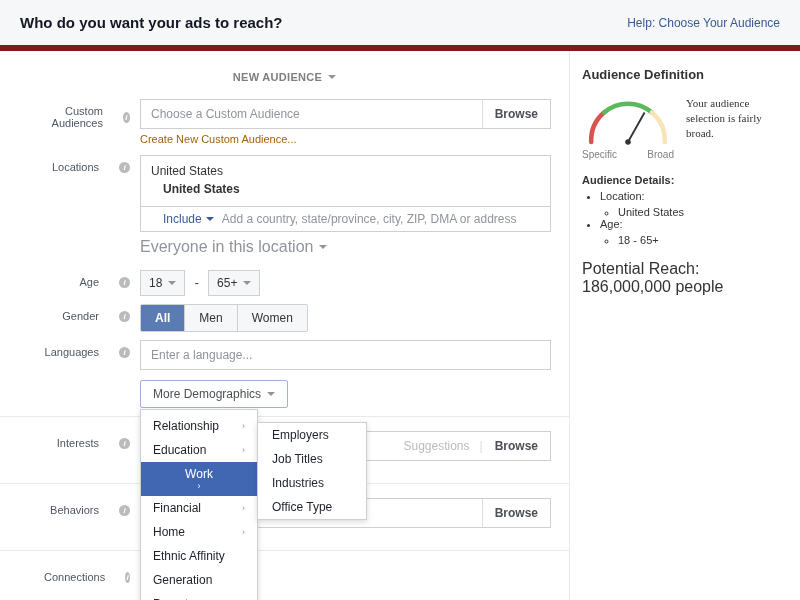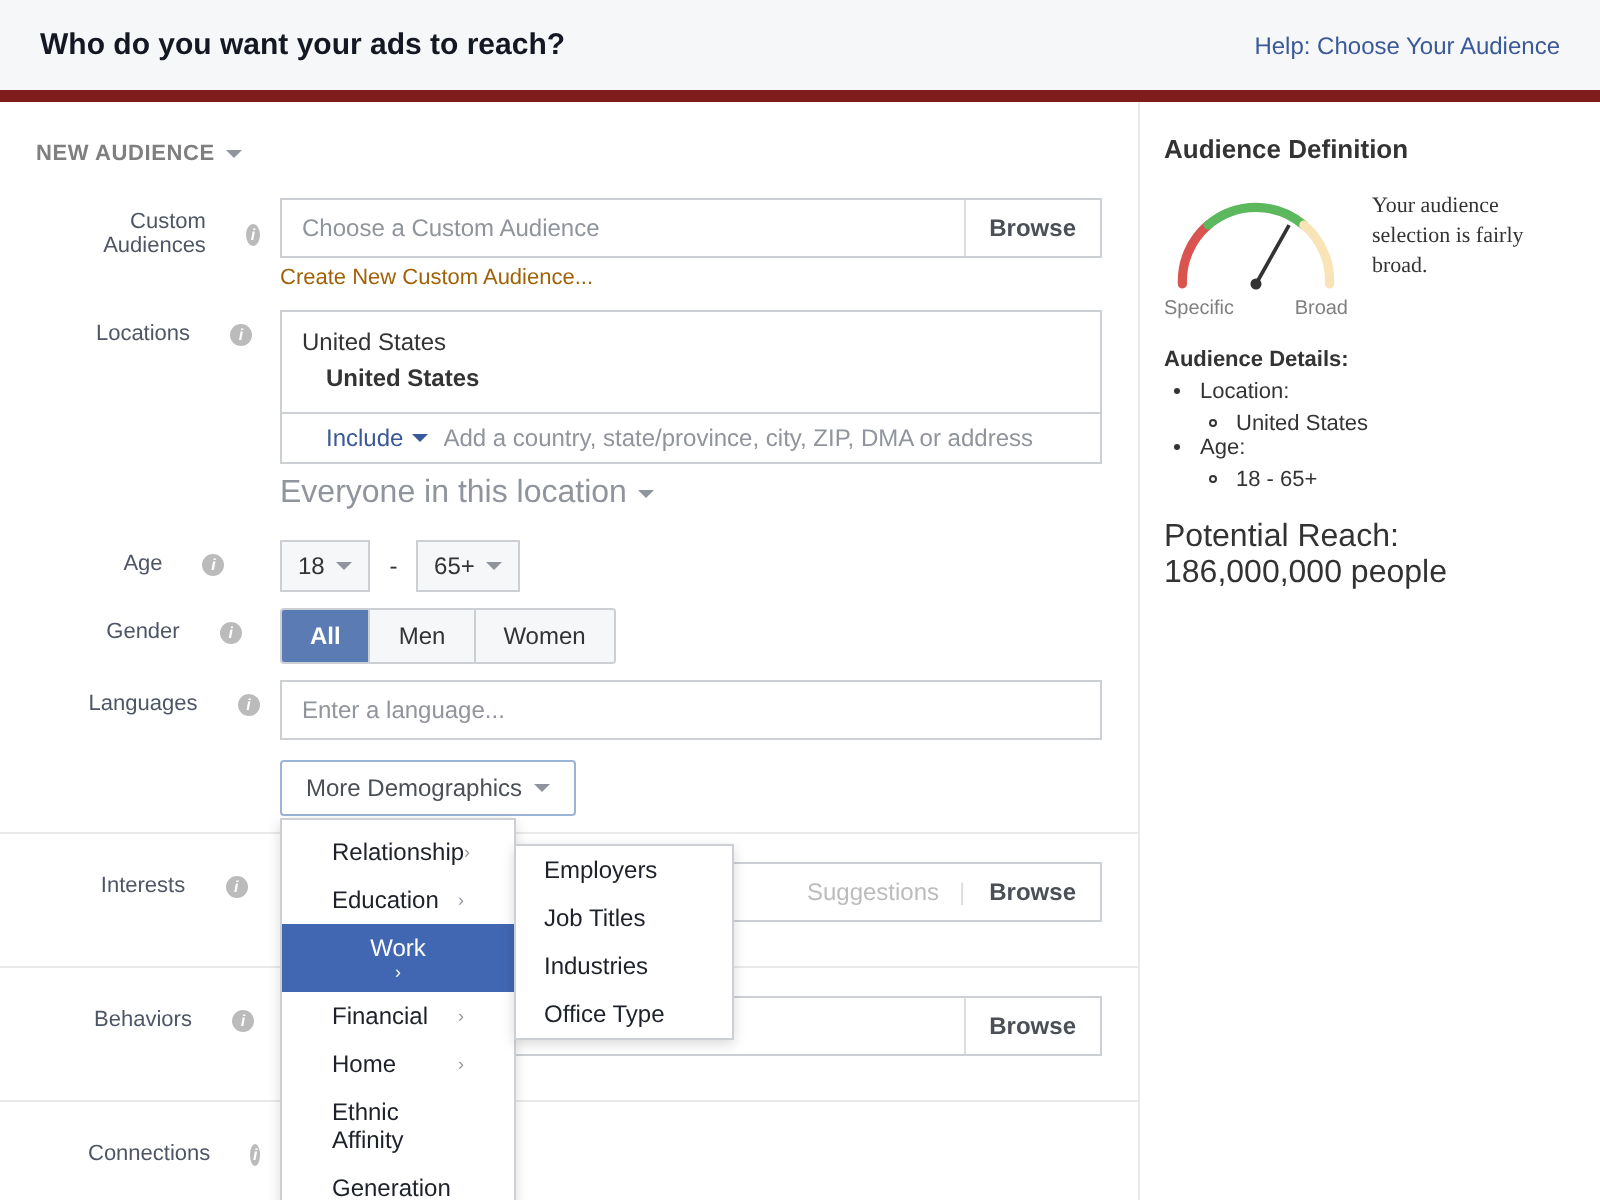--- a/index.html
+++ b/index.html
@@ -3,23 +3,23 @@
 <meta charset="utf-8">
 <style>
 * { box-sizing: border-box; margin: 0; padding: 0; }
 body { font-family: Helvetica, Arial, sans-serif; font-size: 12px; color: #333; background: #fff; width: 800px; }
 .header { background: #f6f7f8; border-bottom: 6px solid #7f1d1d; padding: 14px 20px; display: flex; justify-content: space-between; align-items: center; }
 .header h1 { font-size: 15px; font-weight: bold; color: #141823; }
 .header a { color: #3b5998; font-size: 12px; text-decoration: none; }
 .container { display: flex; }
 .left { width: 570px; padding: 10px 0 0 0; border-right: 1px solid #e9e9e9; }
 .right { flex: 1; padding: 16px 12px; }
-.new-aud { color: #7f7f7f; font-size: 11px; font-weight: bold; padding: 10px 18px 16px; letter-spacing: 0.3px; display: flex; align-items: center; gap: 6px; cursor: pointer; }
+.new-aud { color: #7f7f7f; font-size: 11px; font-weight: bold; padding: 10px 18px 16px; letter-spacing: 0.3px; display: flex; align-items: center; gap: 6px; cursor: pointer; justify-content: center; }
 .form-row { display: flex; align-items: flex-start; margin-bottom: 8px; }
-.form-label { width: 140px; text-align: right; padding-right: 10px; padding-top: 6px; color: #4e5665; font-size: 11px; display: flex; justify-content: center; align-items: center; gap: 20px; padding-left: 44px; }
+.form-label { width: 140px; text-align: right; padding-right: 10px; padding-top: 6px; color: #4e5665; font-size: 11px; display: flex; justify-content: flex-end; align-items: center; gap: 20px; padding-left: 44px; }
 .info-icon { width: 11px; height: 11px; border-radius: 50%; background: #bbb; color: #fff; font-size: 8px; font-weight: bold; line-height: 11px; text-align: center; font-style: italic; }
 .form-field { flex: 1; padding-right: 18px; }
 .input-box { border: 1px solid #ccd0d5; background: #fff; display: flex; align-items: center; min-height: 30px; }
 .input-text { flex: 1; border: none; padding: 7px 10px; font-size: 12px; color: #1d2129; outline: none; }
 .input-text::placeholder { color: #90949c; }
 .browse-btn { padding: 7px 12px; font-weight: bold; color: #4b4f56; border-left: 1px solid #ddd; cursor: pointer; }
 .link { color: #a16207; font-size: 11px; text-decoration: none; display: inline-block; padding: 4px 0 2px 0; cursor: pointer; }
 .loc-box { border: 1px solid #ccd0d5; padding: 8px 10px 6px; }
 .loc-val { font-size: 12px; color: #333; margin-bottom: 4px; }
 .loc-bold { font-weight: bold; margin-left: 12px; }
@@ -29,21 +29,21 @@
 .caret-blue { border-top-color: #3b5998; }
 .sub-link { color: #90949c; font-size: 16px; padding: 6px 0; display: flex; align-items: center; gap: 6px; cursor: pointer; }
 .age-sel { border: 1px solid #ccd0d5; padding: 5px 8px; display: inline-flex; align-items: center; gap: 6px; background: #f6f7f8; cursor: pointer; font-size: 12px; }
 .gender-group { display: inline-flex; border: 1px solid #ccd0d5; border-radius: 2px; overflow: hidden; }
 .gender-btn { padding: 6px 14px; font-size: 12px; cursor: pointer; border-right: 1px solid #ccd0d5; background: #f6f7f8; }
 .gender-btn:last-child { border-right: none; }
 .gender-btn.active { background: #5b7bb4; color: #fff; font-weight: bold; }
 .more-demo { border: 1px solid #9cb4d8; background: #fff; padding: 6px 12px; display: inline-flex; align-items: center; gap: 6px; color: #4b4f56; cursor: pointer; font-size: 12px; border-radius: 2px; }
 .dropdown-wrap { position: relative; }
 .dropdown { position: absolute; top: 29px; left: 0; background: #fff; border: 1px solid #ccd0d5; box-shadow: 0 2px 6px rgba(0,0,0,0.15); width: 118px; z-index: 10; padding: 4px 0; }
-.dd-item { padding: 5px 25px; font-size: 12px; color: #1d2129; display: flex; justify-content: space-between; align-items: center; cursor: pointer; }
+.dd-item { padding: 5px 12px; font-size: 12px; color: #1d2129; display: flex; justify-content: space-between; align-items: center; cursor: pointer; }
 .dd-item.sel { background: #4267b2; color: #fff; flex-direction: column; }
 .chev { color: #90949c; font-size: 9px; }
 .dd-item.sel .chev { color: #fff; }
 .submenu { position: absolute; top: 42px; left: 117px; background: #fff; border: 1px solid #ccd0d5; box-shadow: 0 2px 6px rgba(0,0,0,0.15); width: 110px; z-index: 11; padding: 0 0; }
 .sm-item { padding: 5px 14px; font-size: 12px; color: #1d2129; cursor: pointer; }
 .section-row { border-top: 1px solid #e9e9e9; padding: 14px 0; }
 .suggestions { color: #bcbcbc; padding-right: 10px; }
 .divider-v { color: #ddd; }
 .right h2 { font-size: 13px; font-weight: bold; color: #333; margin-bottom: 14px; }
 .gauge-row { display: flex; gap: 12px; margin-bottom: 14px; }

